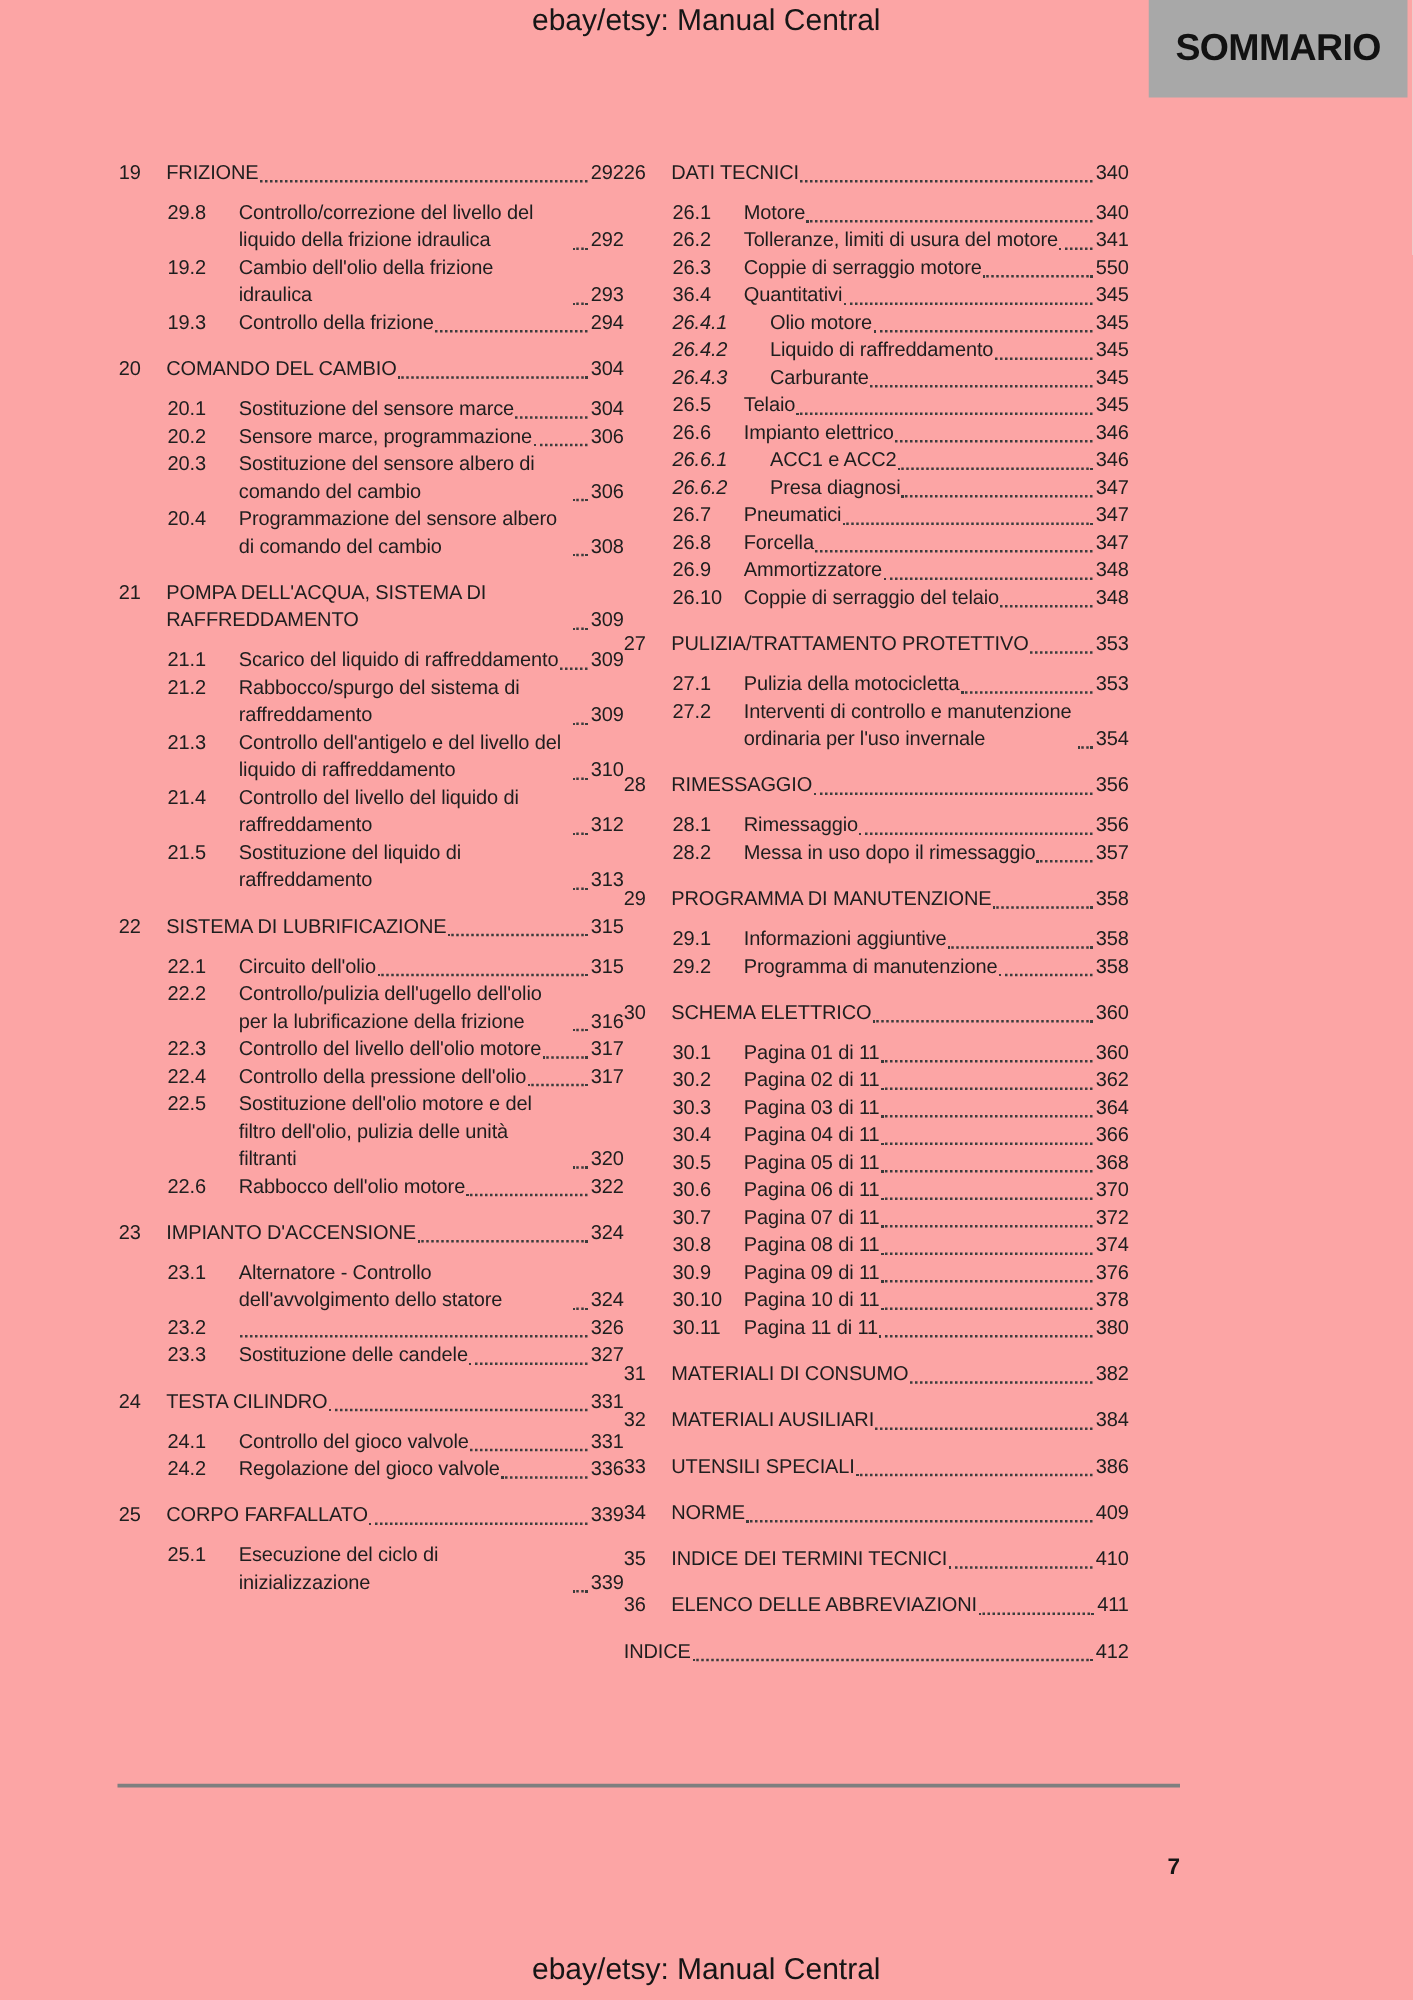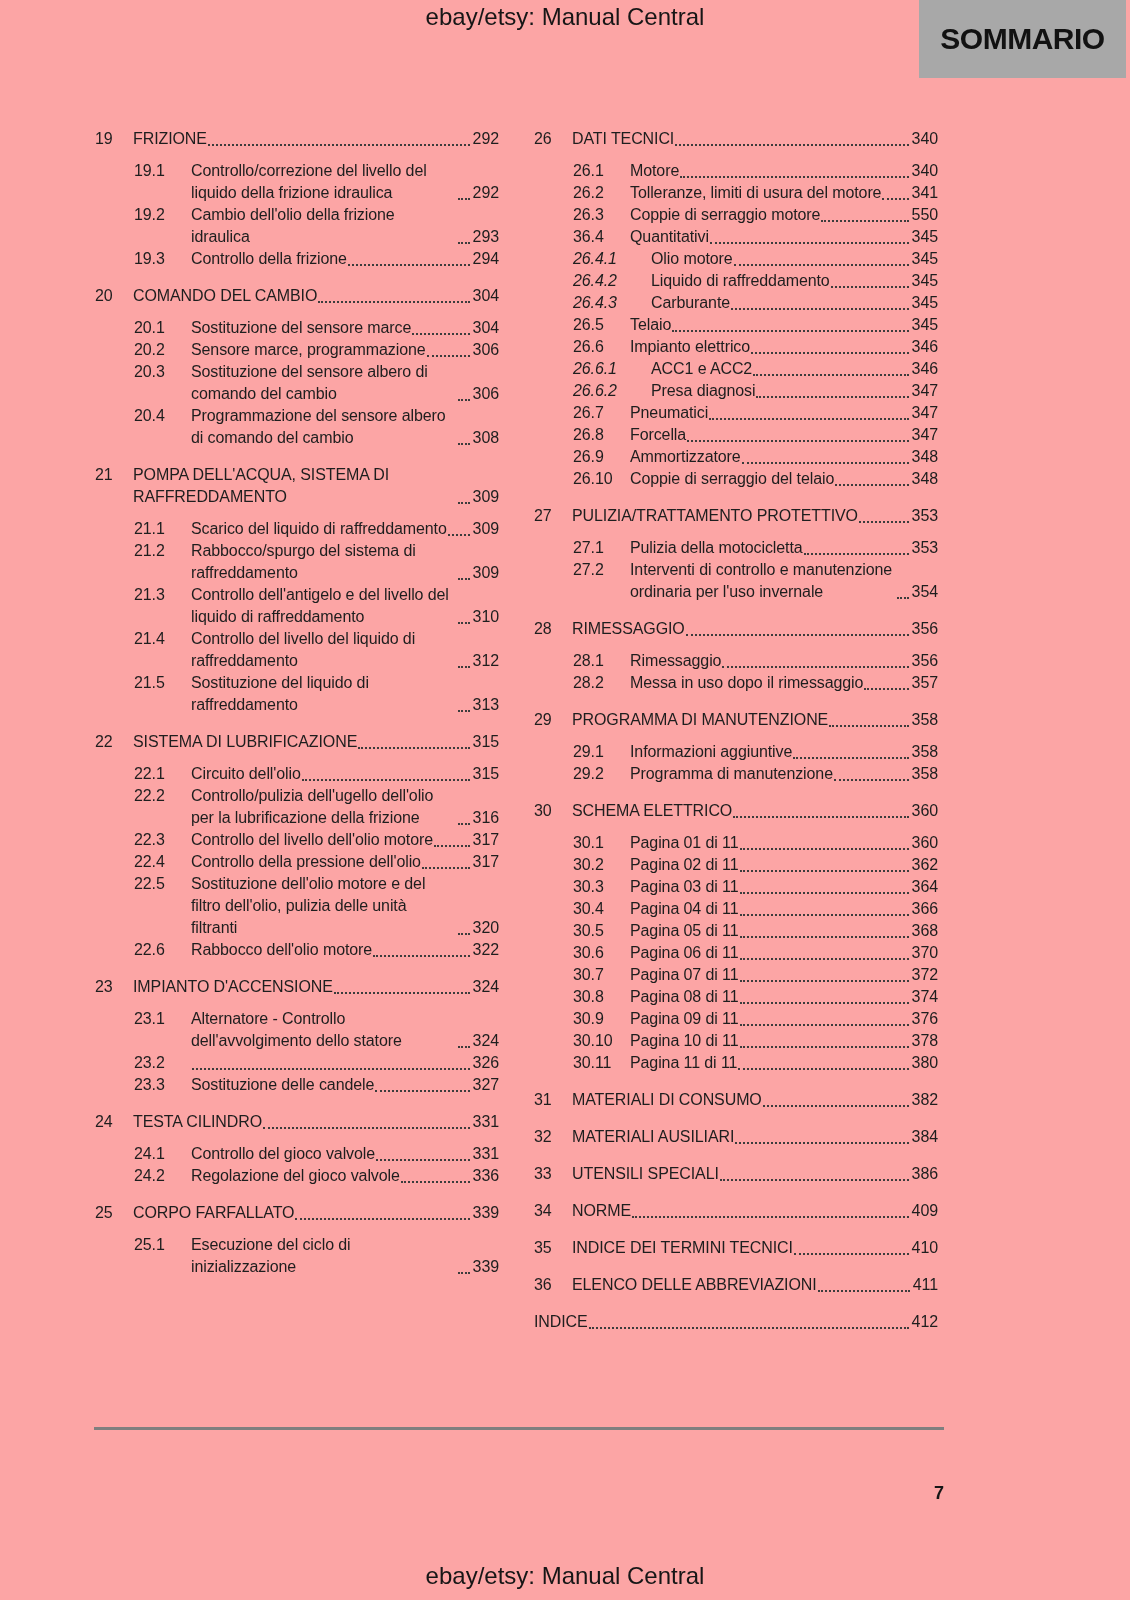--- a/index.html
+++ b/index.html
@@ -18,21 +18,21 @@
   }
   .sommario-badge {
     position:absolute; top:0; left:919px; right:4px; height:78px;
     background:#a8a8a8; display:flex; align-items:center; justify-content:center;
   }
   .sommario-badge span {
     font-size:30px; font-weight:bold; color:#121212; letter-spacing:-0.5px;
   }
   .toc {
     position:absolute; top:128px; left:95px; width:844px;
-    display:flex; gap:35px; font-size:16px; letter-spacing:-0.1px;
+    display:flex; font-size:16px; letter-spacing:-0.1px;
   }
   .col { width:404px; }
   .chapter-block + .chapter-block { margin-top:15px; }
   .subs { margin-top:10px; }
   .row { display:flex; align-items:flex-end; line-height:22px; }
   .row .num { flex:none; align-self:flex-start; }
   .row.chapter .num { width:38px; }
   .row.sub { margin-left:39px; }
   .row.sub .num { width:57px; }
   .row.sub.deep .num { width:78px;font-style:italic; }
@@ -64,21 +64,21 @@
     <div class="col" id="col-left">
         <div class="chapter-block">
           <div class="row chapter">
             <span class="num">19</span>
             <span class="title">FRIZIONE</span>
             <span class="dots"></span>
             <span class="pg">292</span>
           </div>
           <div class="subs">
             <div class="row sub">
-              <span class="num">19.1</span>
+              <span class="num">29.8</span>
               <span class="title">Controllo/correzione del livello del liquido della frizione idraulica</span>
               <span class="dots"></span>
               <span class="pg">292</span>
             </div>
             <div class="row sub">
               <span class="num">19.2</span>
               <span class="title">Cambio dell'olio della frizione idraulica</span>
               <span class="dots"></span>
               <span class="pg">293</span>
             </div>

